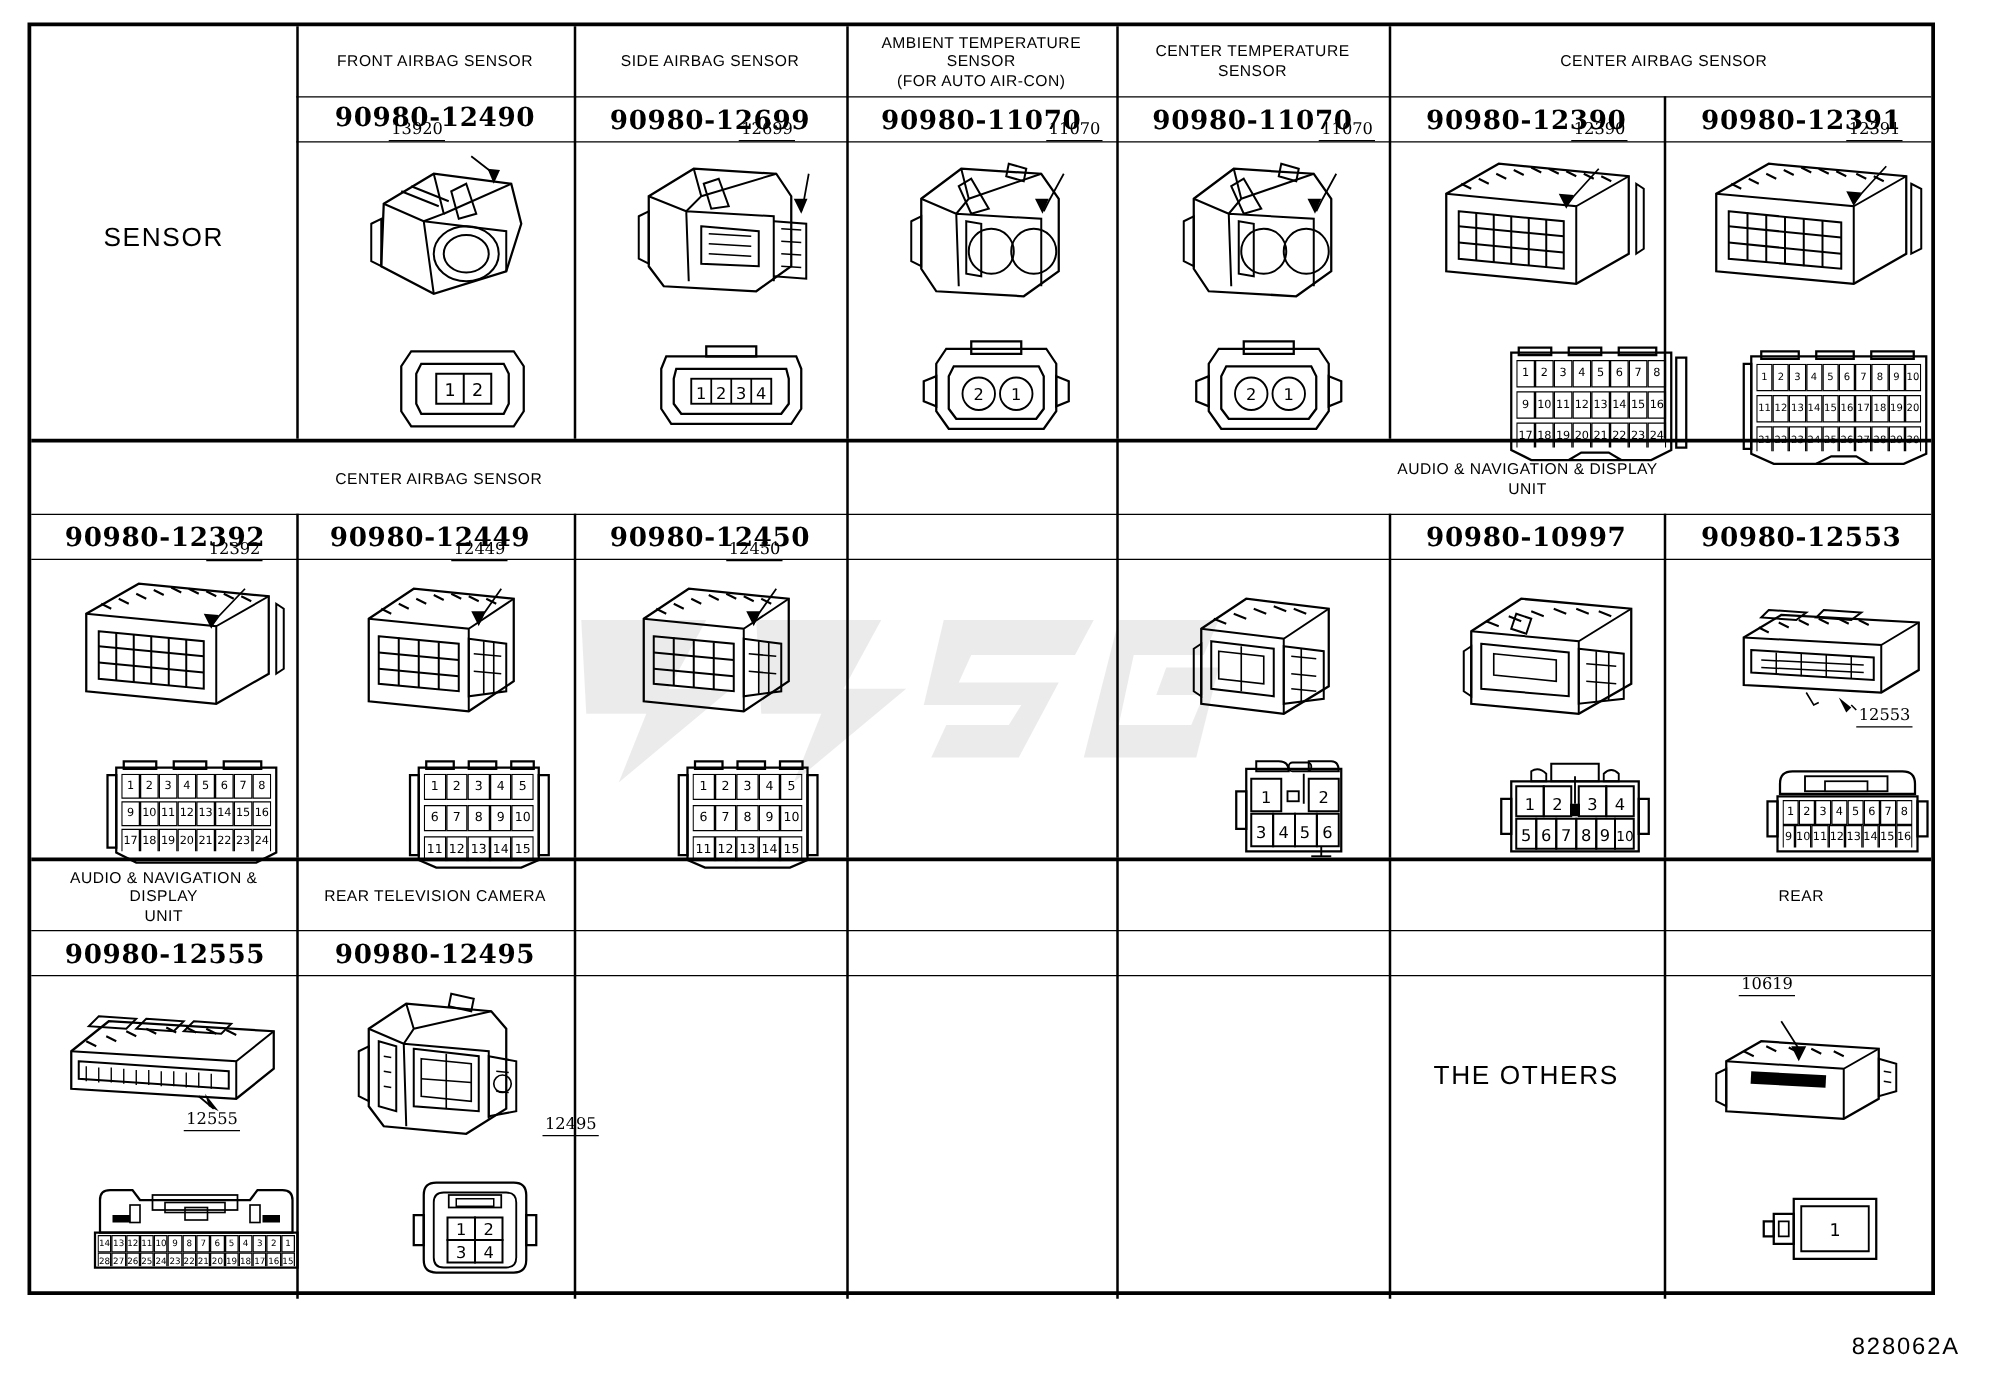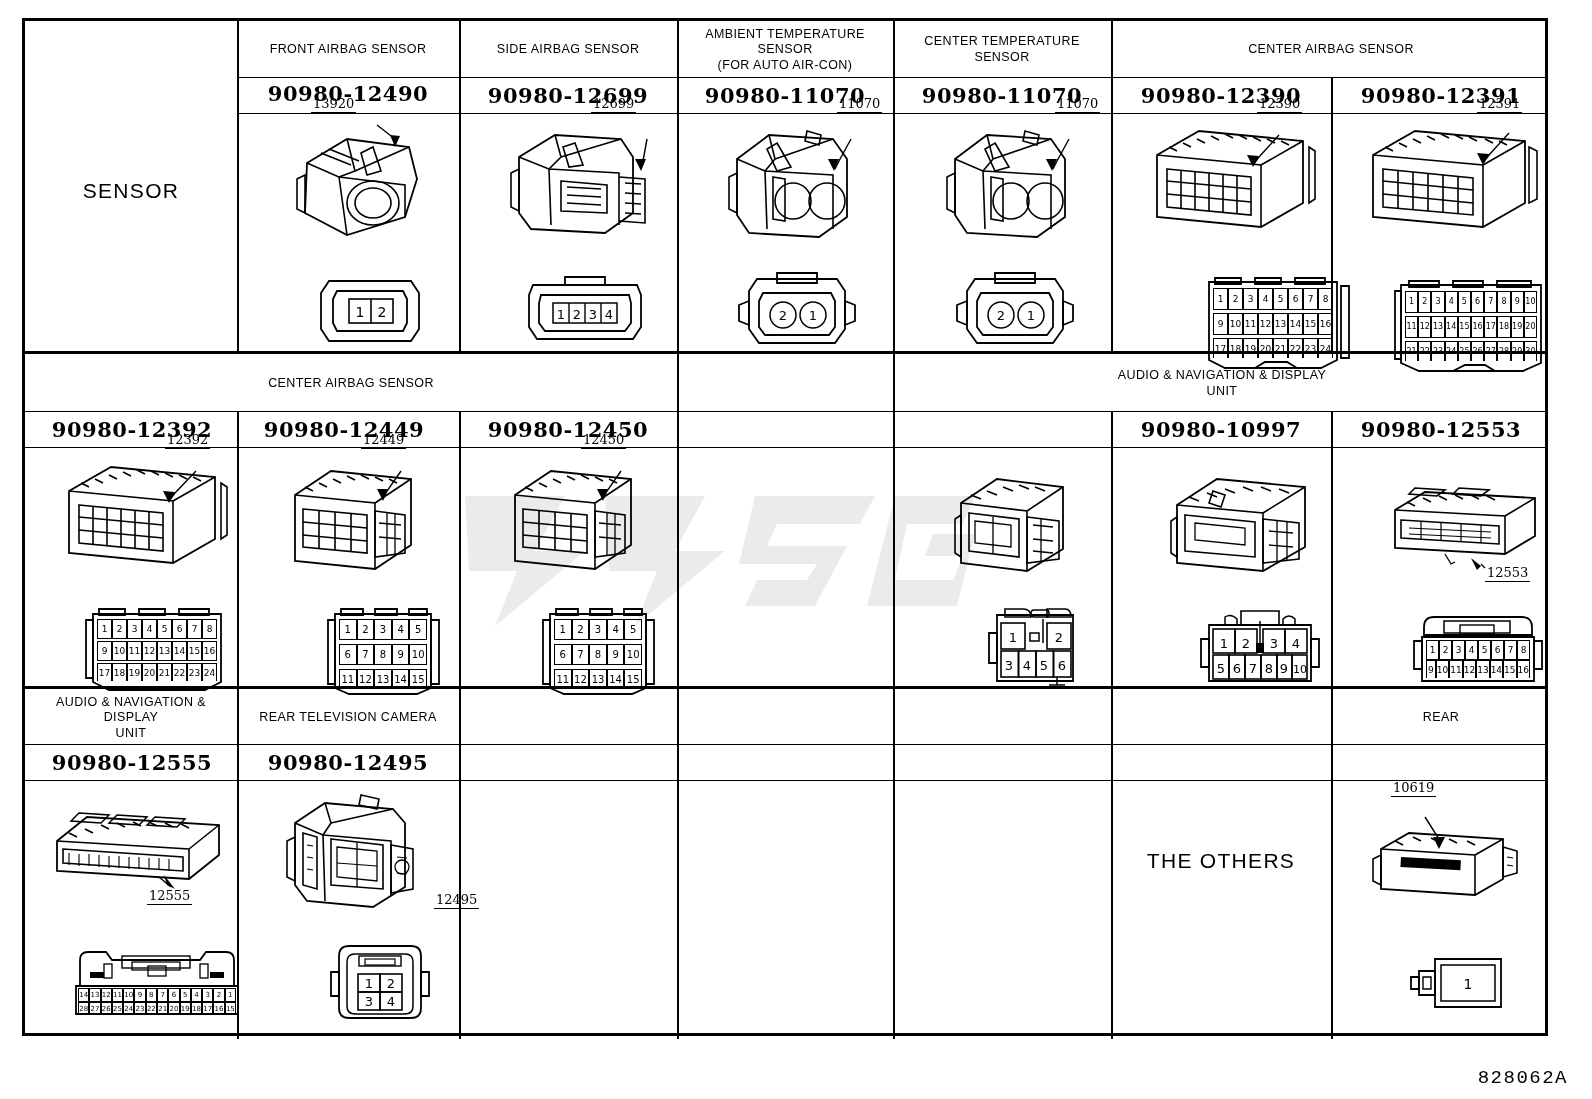--- a/index.html
+++ b/index.html
@@ -13,21 +13,21 @@
   .cat-head{position:absolute;box-sizing:border-box;display:flex;align-items:center;justify-content:center;
             text-align:center;font-size:12.5px;letter-spacing:.4px;line-height:1.25;overflow:hidden;white-space:pre-line;}
   .pn{position:absolute;box-sizing:border-box;display:flex;align-items:center;justify-content:center;
       font-family:"DejaVu Serif",serif;font-weight:bold;font-size:21px;letter-spacing:.5px;}
   .section-label{position:absolute;display:flex;align-items:center;justify-content:center;
                  font-size:21px;letter-spacing:1.3px;}
   .drawing{position:absolute;box-sizing:border-box;}
   svg{display:block;overflow:visible;}
   .callout{position:absolute;font-family:"DejaVu Serif",serif;font-size:13px;
            border-bottom:1.6px solid #000;padding:0 2px 1px 2px;line-height:1.1;}
-  .code{position:absolute;right:24px;bottom:10px;font-family:Liberation Mono, monospace;
+  .code{position:absolute;right:24px;bottom:10px;font-family:Liberation Sans, sans-serif;
         font-size:19px;letter-spacing:1.5px;}
 
   #watermark{position:absolute;left:430px;top:455px;width:520px;height:160px;
              pointer-events:none;opacity:.16;}
   #watermark svg{width:100%;height:100%;}
 </style>
 </head>
 <body>
 
 <div id="sheet">

